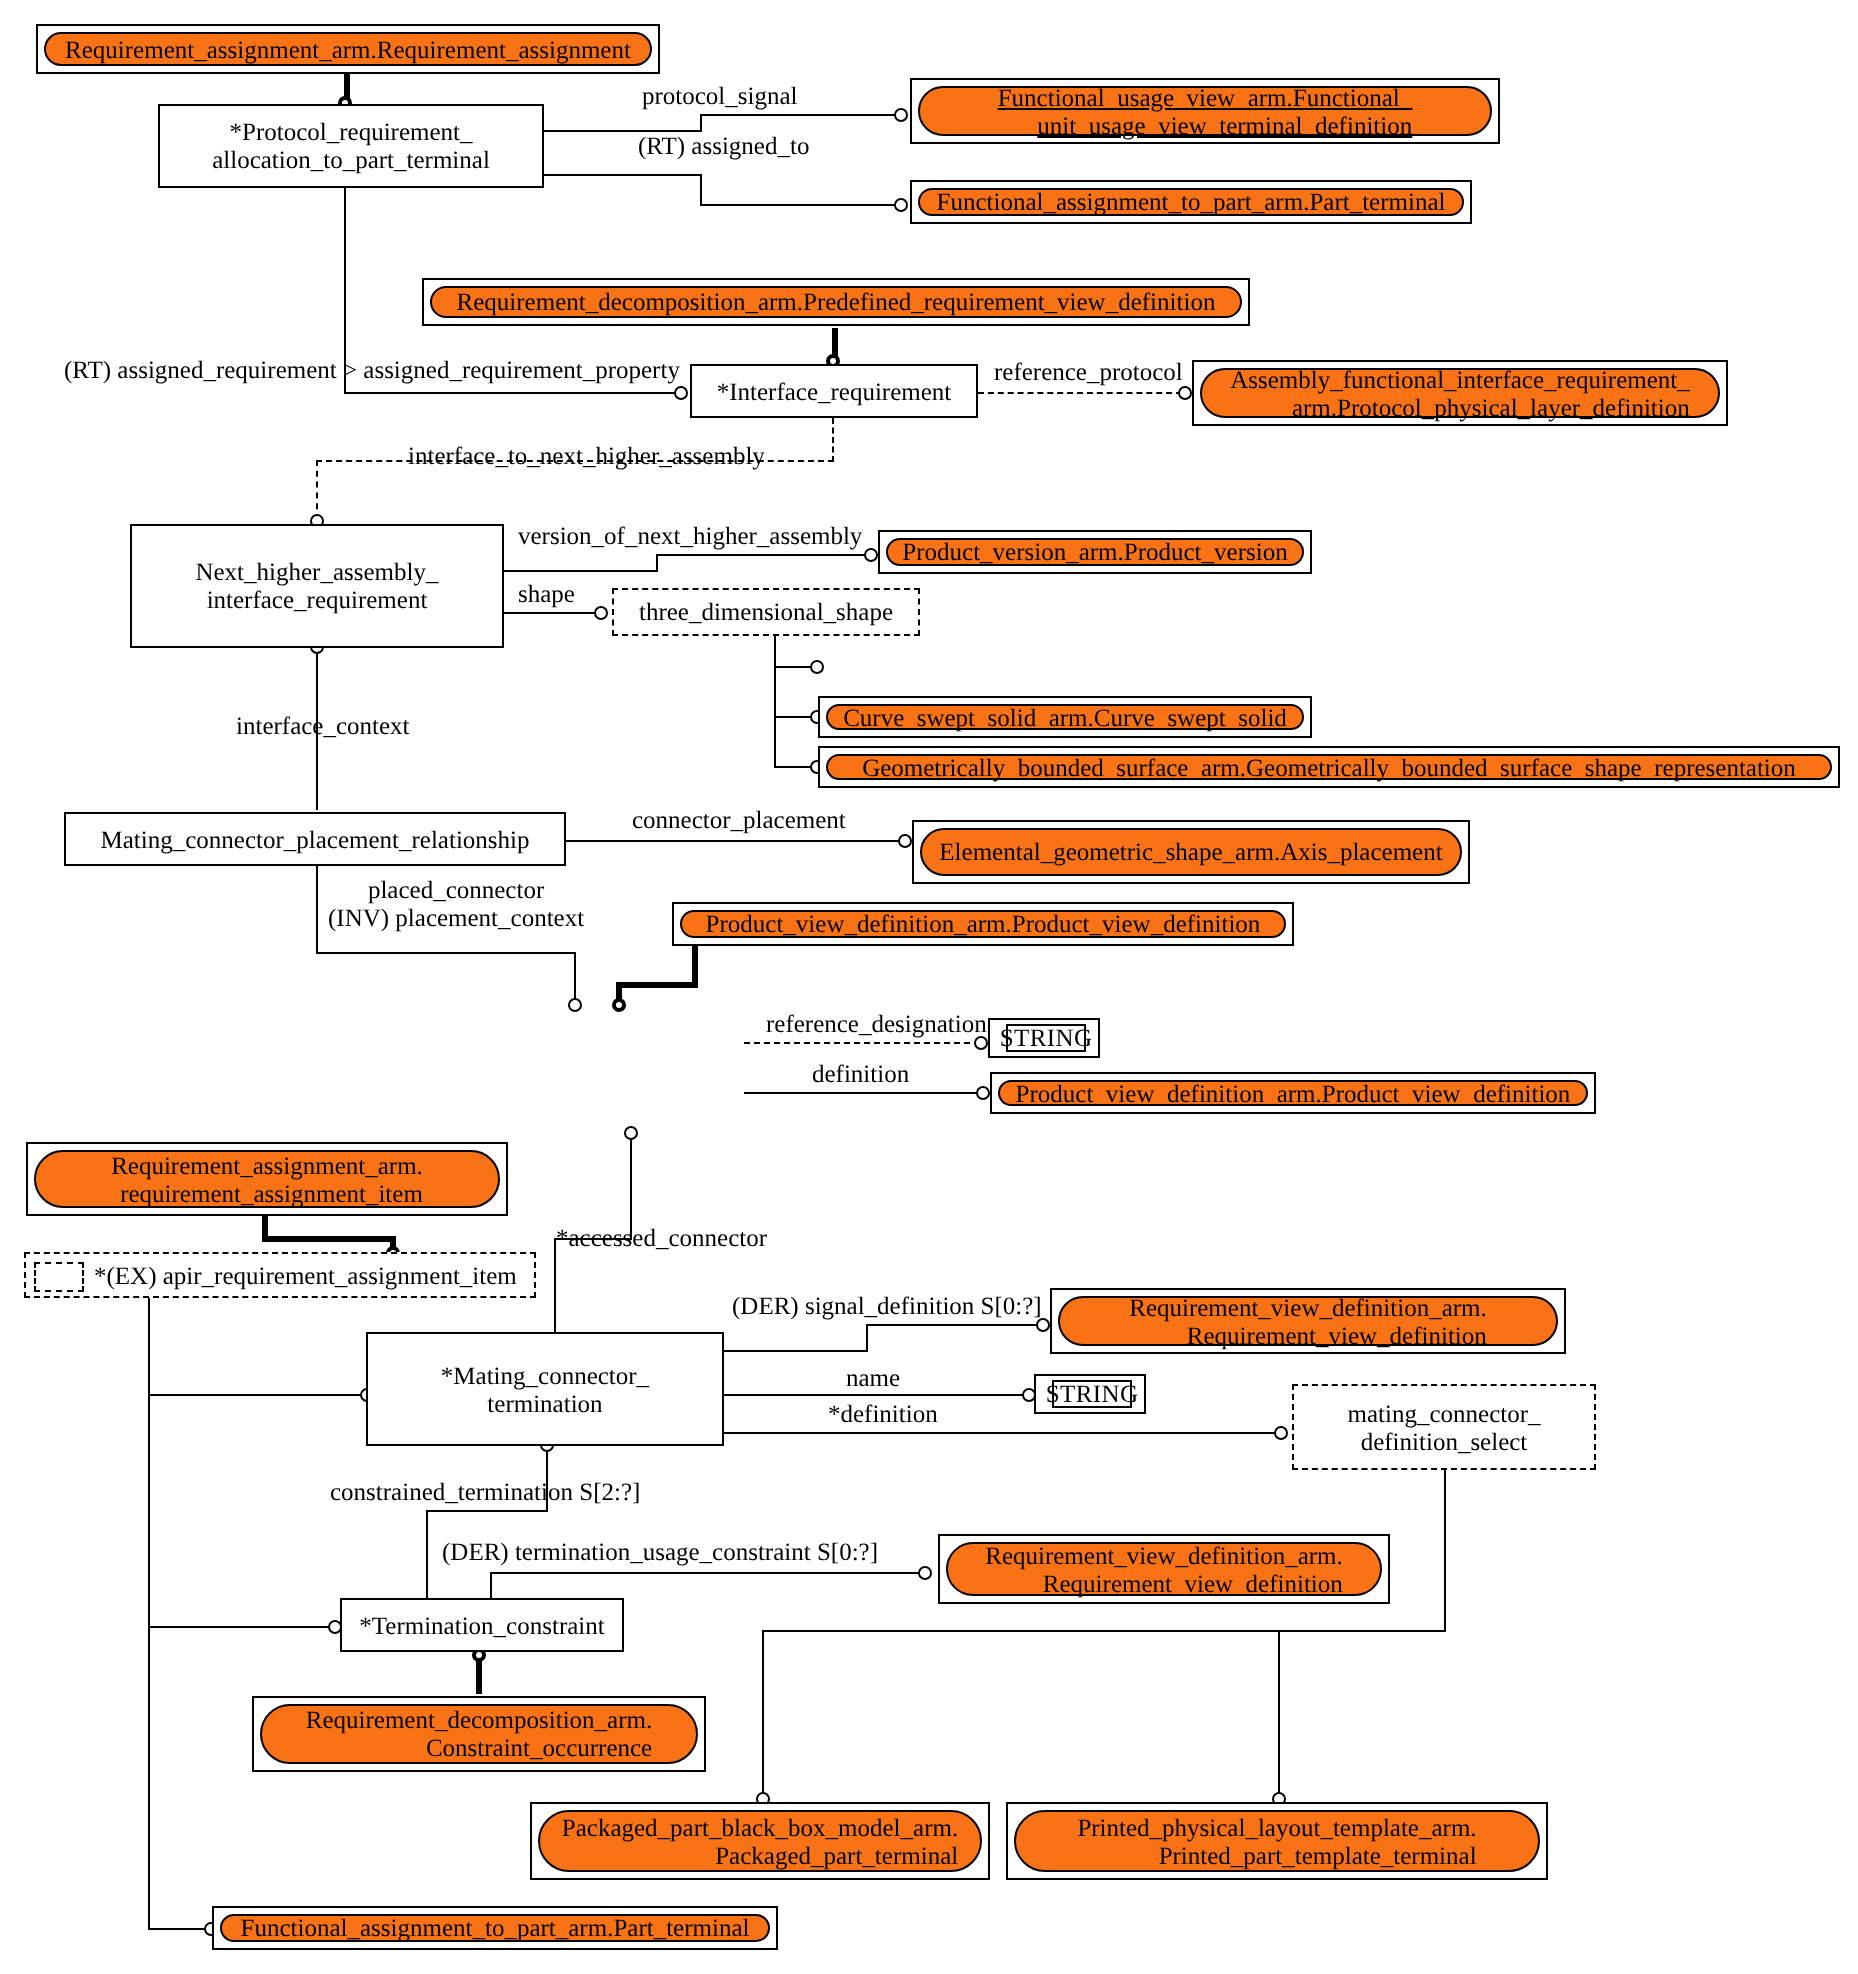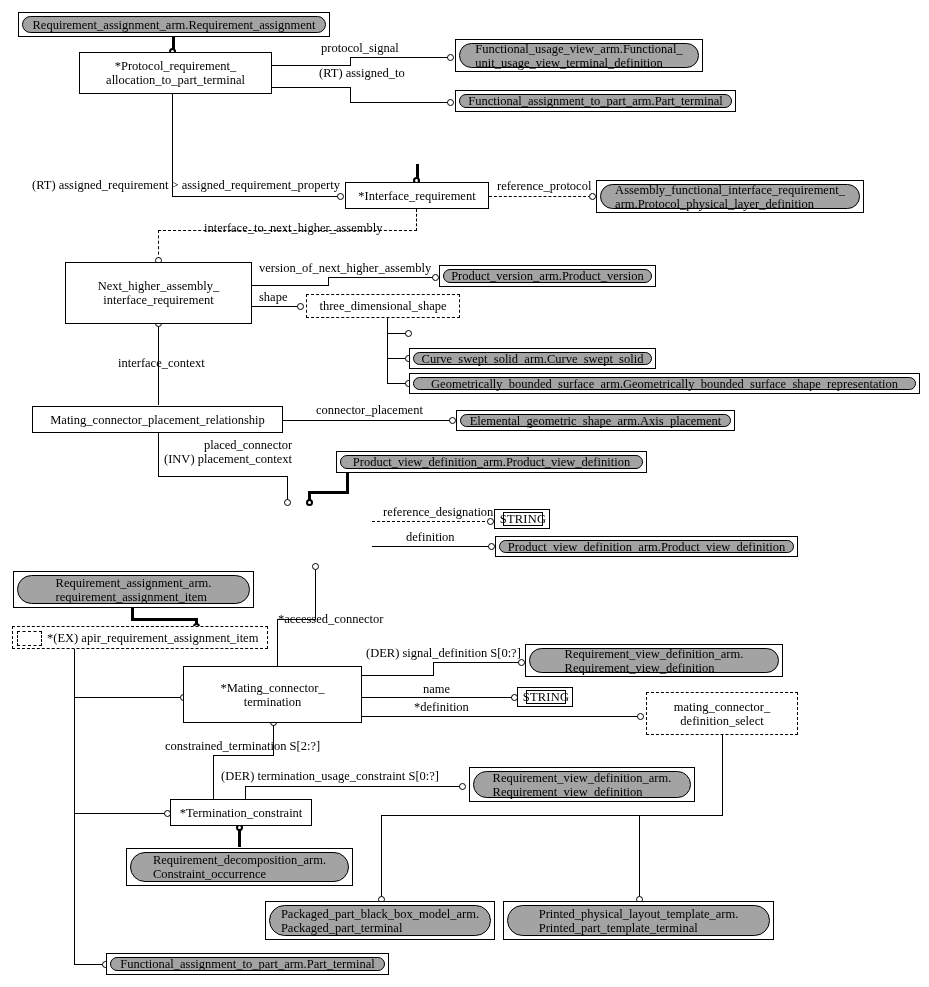--- a/index.html
+++ b/index.html
@@ -10,22 +10,22 @@
   .node{position:absolute;box-sizing:border-box;border:1px solid #000;background:#fff;
         display:flex;align-items:center;justify-content:center;text-align:center;
         font-size:12.5px;line-height:1.12;white-space:pre-line;}
 
   
   .entity{border:1px solid #000;}
 
   
   .ref{padding:0;}
   .ref .pill{box-sizing:border-box;width:calc(100% - 6px);height:calc(100% - 6px);
-             border:1px solid #000;border-radius:999px;background:#a3a3a3;
-             display:flex;align-items:center;justify-content:center;text-align:left;
+             border:1px solid #000;border-radius:999px;background:#f97316;
+             display:flex;align-items:center;justify-content:center;text-align:right;
              font-size:12.5px;line-height:1.12;white-space:pre-line;padding:0 4px;}
 
   
   .sel{border:1px dashed #000;}
 
   
   .simple{padding:0;border:1px solid #000;}
   .simple .inner{box-sizing:border-box;width:calc(100% - 14px);height:calc(100% - 4px);
                  margin:2px 0 2px 2px;border:1px solid #000;background:#fff;
                  display:flex;align-items:center;justify-content:center;
@@ -47,21 +47,21 @@
   .dash-v{position:absolute;width:0;border-left:1px dashed #000;}
 
   
   .circ{position:absolute;width:7px;height:7px;border:1px solid #000;border-radius:50%;
         background:#fff;box-sizing:border-box;}
   .dot{position:absolute;width:7px;height:7px;border:2px solid #000;border-radius:50%;
        background:#fff;box-sizing:border-box;}
 
   
   .lbl{position:absolute;font-size:12.5px;line-height:1.15;white-space:pre-line;color:#000;}
-  .lbl.c{text-align:right;}
+  .lbl.c{text-align:center;}
 </style>
 </head>
 <body>
 
 <div id="canvas">
 
   <div class="ln thick v" style="left:172px;top:36px;height:17px;"></div>
   <div class="dot" style="left:169px;top:48px;"></div>
 
   <div class="ln h" style="left:271px;top:65px;width:80px;"></div>
@@ -175,29 +175,32 @@
   <div class="ln v" style="left:639px;top:815px;height:84px;"></div>
   <div class="circ" style="left:636px;top:896px;"></div>
 
   <div class="node ref" style="left:18px;top:12px;width:312px;height:25px;">
     <div class="pill">Requirement_assignment_arm.Requirement_assignment</div>
   </div>
 
   <div class="node entity" style="left:79px;top:52px;width:193px;height:42px;">*Protocol_requirement_
 allocation_to_part_terminal</div>
 
-  <div class="node ref" style="left:455px;top:39px;width:248px;height:33px;">
+  <div class="node ref" style="left:455px;top:39px;width:295px;height:33px;text-decoration:underline;">
     <div class="pill">Functional_usage_view_arm.Functional_
 unit_usage_view_terminal_definition</div>
   </div>
 
   <div class="node ref" style="left:455px;top:90px;width:281px;height:22px;">
     <div class="pill">Functional_assignment_to_part_arm.Part_terminal</div>
   </div>
 
+  <div class="node ref" style="left:211px;top:139px;width:414px;height:24px;">
+    <div class="pill">Requirement_decomposition_arm.Predefined_requirement_view_definition</div>
+  </div>
 
   <div class="node entity" style="left:345px;top:182px;width:144px;height:27px;">*Interface_requirement</div>
 
   <div class="node entity" style="left:65px;top:262px;width:187px;height:62px;">Next_higher_assembly_
 interface_requirement</div>
 
   <div class="node ref" style="left:596px;top:180px;width:268px;height:33px;">
     <div class="pill">Assembly_functional_interface_requirement_
 arm.Protocol_physical_layer_definition</div>
   </div>
@@ -212,21 +215,21 @@
   <div class="node ref" style="left:409px;top:348px;width:247px;height:21px;">
     <div class="pill">Curve_swept_solid_arm.Curve_swept_solid</div>
   </div>
 
   <div class="node ref" style="left:409px;top:373px;width:511px;height:21px;">
     <div class="pill">Geometrically_bounded_surface_arm.Geometrically_bounded_surface_shape_representation</div>
   </div>
 
   <div class="node entity" style="left:32px;top:406px;width:251px;height:27px;">Mating_connector_placement_relationship</div>
 
-  <div class="node ref" style="left:456px;top:410px;width:279px;height:21px;">
+  <div class="node ref" style="left:456px;top:410px;width:279px;height:32px;">
     <div class="pill">Elemental_geometric_shape_arm.Axis_placement</div>
   </div>
 
   <div class="node ref" style="left:336px;top:451px;width:311px;height:22px;">
     <div class="pill">Product_view_definition_arm.Product_view_definition</div>
   </div>
 
 
   <div class="node simple" style="left:494px;top:509px;width:56px;height:20px;">
     <div class="inner">STRING</div>

